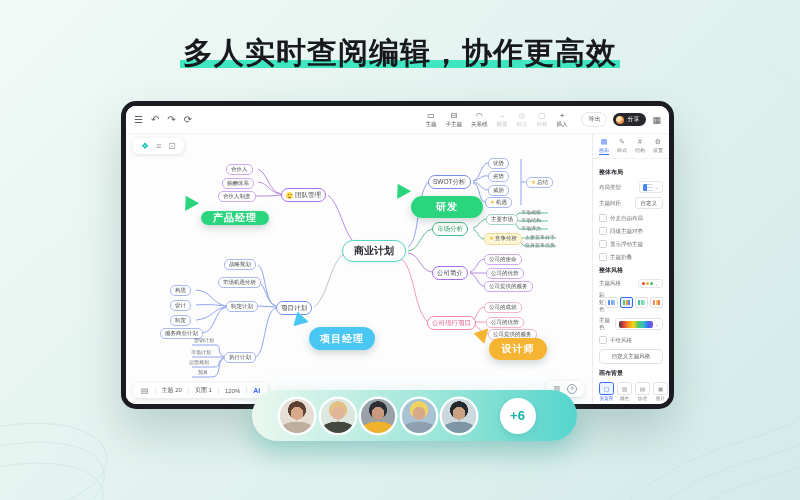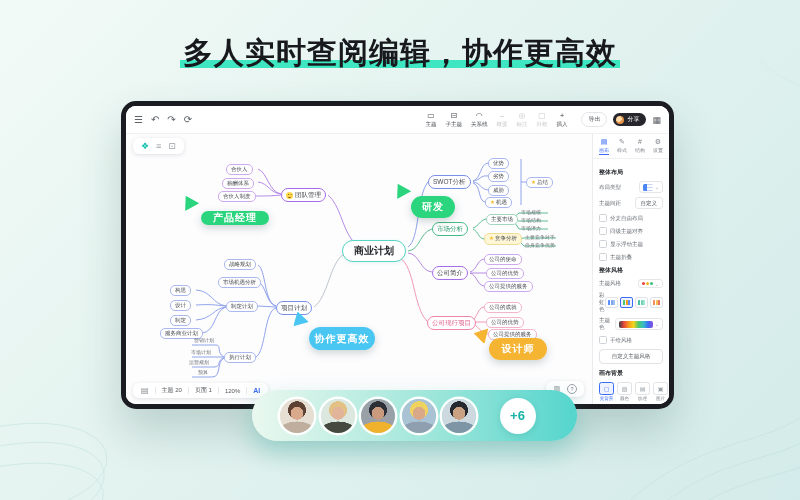--- a/index.html
+++ b/index.html
@@ -399,23 +399,23 @@
                   <span>运营规划</span>
                 </div>
                 <div class="mm-node tiny" style="left: 197px; top: 368px;">
                   <span>预算</span>
                 </div>
               </div>
             <div id="mm-cursors">
                 <div class="cursor-arrow" style="left: 184px; top: 194px; background: rgb(43, 213, 126); transform: rotate(-8deg);"></div>
                 <div class="cursor-pill" style="left: 201px; top: 210px; width: 68px; height: 14px; background: linear-gradient(rgb(43, 213, 126), rgb(43, 213, 126));">产品经理</div>
                 <div class="cursor-arrow" style="left: 396px; top: 182px; background: rgb(43, 213, 126); transform: rotate(-8deg);"></div>
-                <div class="cursor-pill" style="left: 411px; top: 195px; width: 44px; height: 22px; background: linear-gradient(rgb(43, 213, 126), rgb(43, 213, 126));">研发</div>
+                <div class="cursor-pill" style="left: 411px; top: 195px; width: 72px; height: 22px; background: linear-gradient(rgb(43, 213, 126), rgb(43, 213, 126));">研发</div>
                 <div class="cursor-arrow" style="left: 294px; top: 311px; background: rgb(73, 198, 241); transform: rotate(6deg);"></div>
-                <div class="cursor-pill" style="left: 309px; top: 326px; width: 66px; height: 23px; background: linear-gradient(rgb(73, 198, 241), rgb(73, 198, 241));">协作更高效</div>
+                <div class="cursor-pill" style="left: 309px; top: 326px; width: 66px; height: 23px; background: linear-gradient(rgb(73, 198, 241), rgb(73, 198, 241));">项目经理</div>
                 <div class="cursor-arrow" style="left: 475px; top: 325px; background: rgb(246, 180, 51); transform: rotate(-55deg);"></div>
                 <div class="cursor-pill" style="left: 489px; top: 337px; width: 58px; height: 22px; background: linear-gradient(rgb(246, 180, 51), rgb(246, 180, 51));">设计师</div>
               </div>
           </div>
 
           <div class="status-left">
             <span style="font-size:8px;color:#7a7f85;">▤</span>
             <span class="sep"></span>
             <span>主题 20</span>
             <span class="sep"></span>

